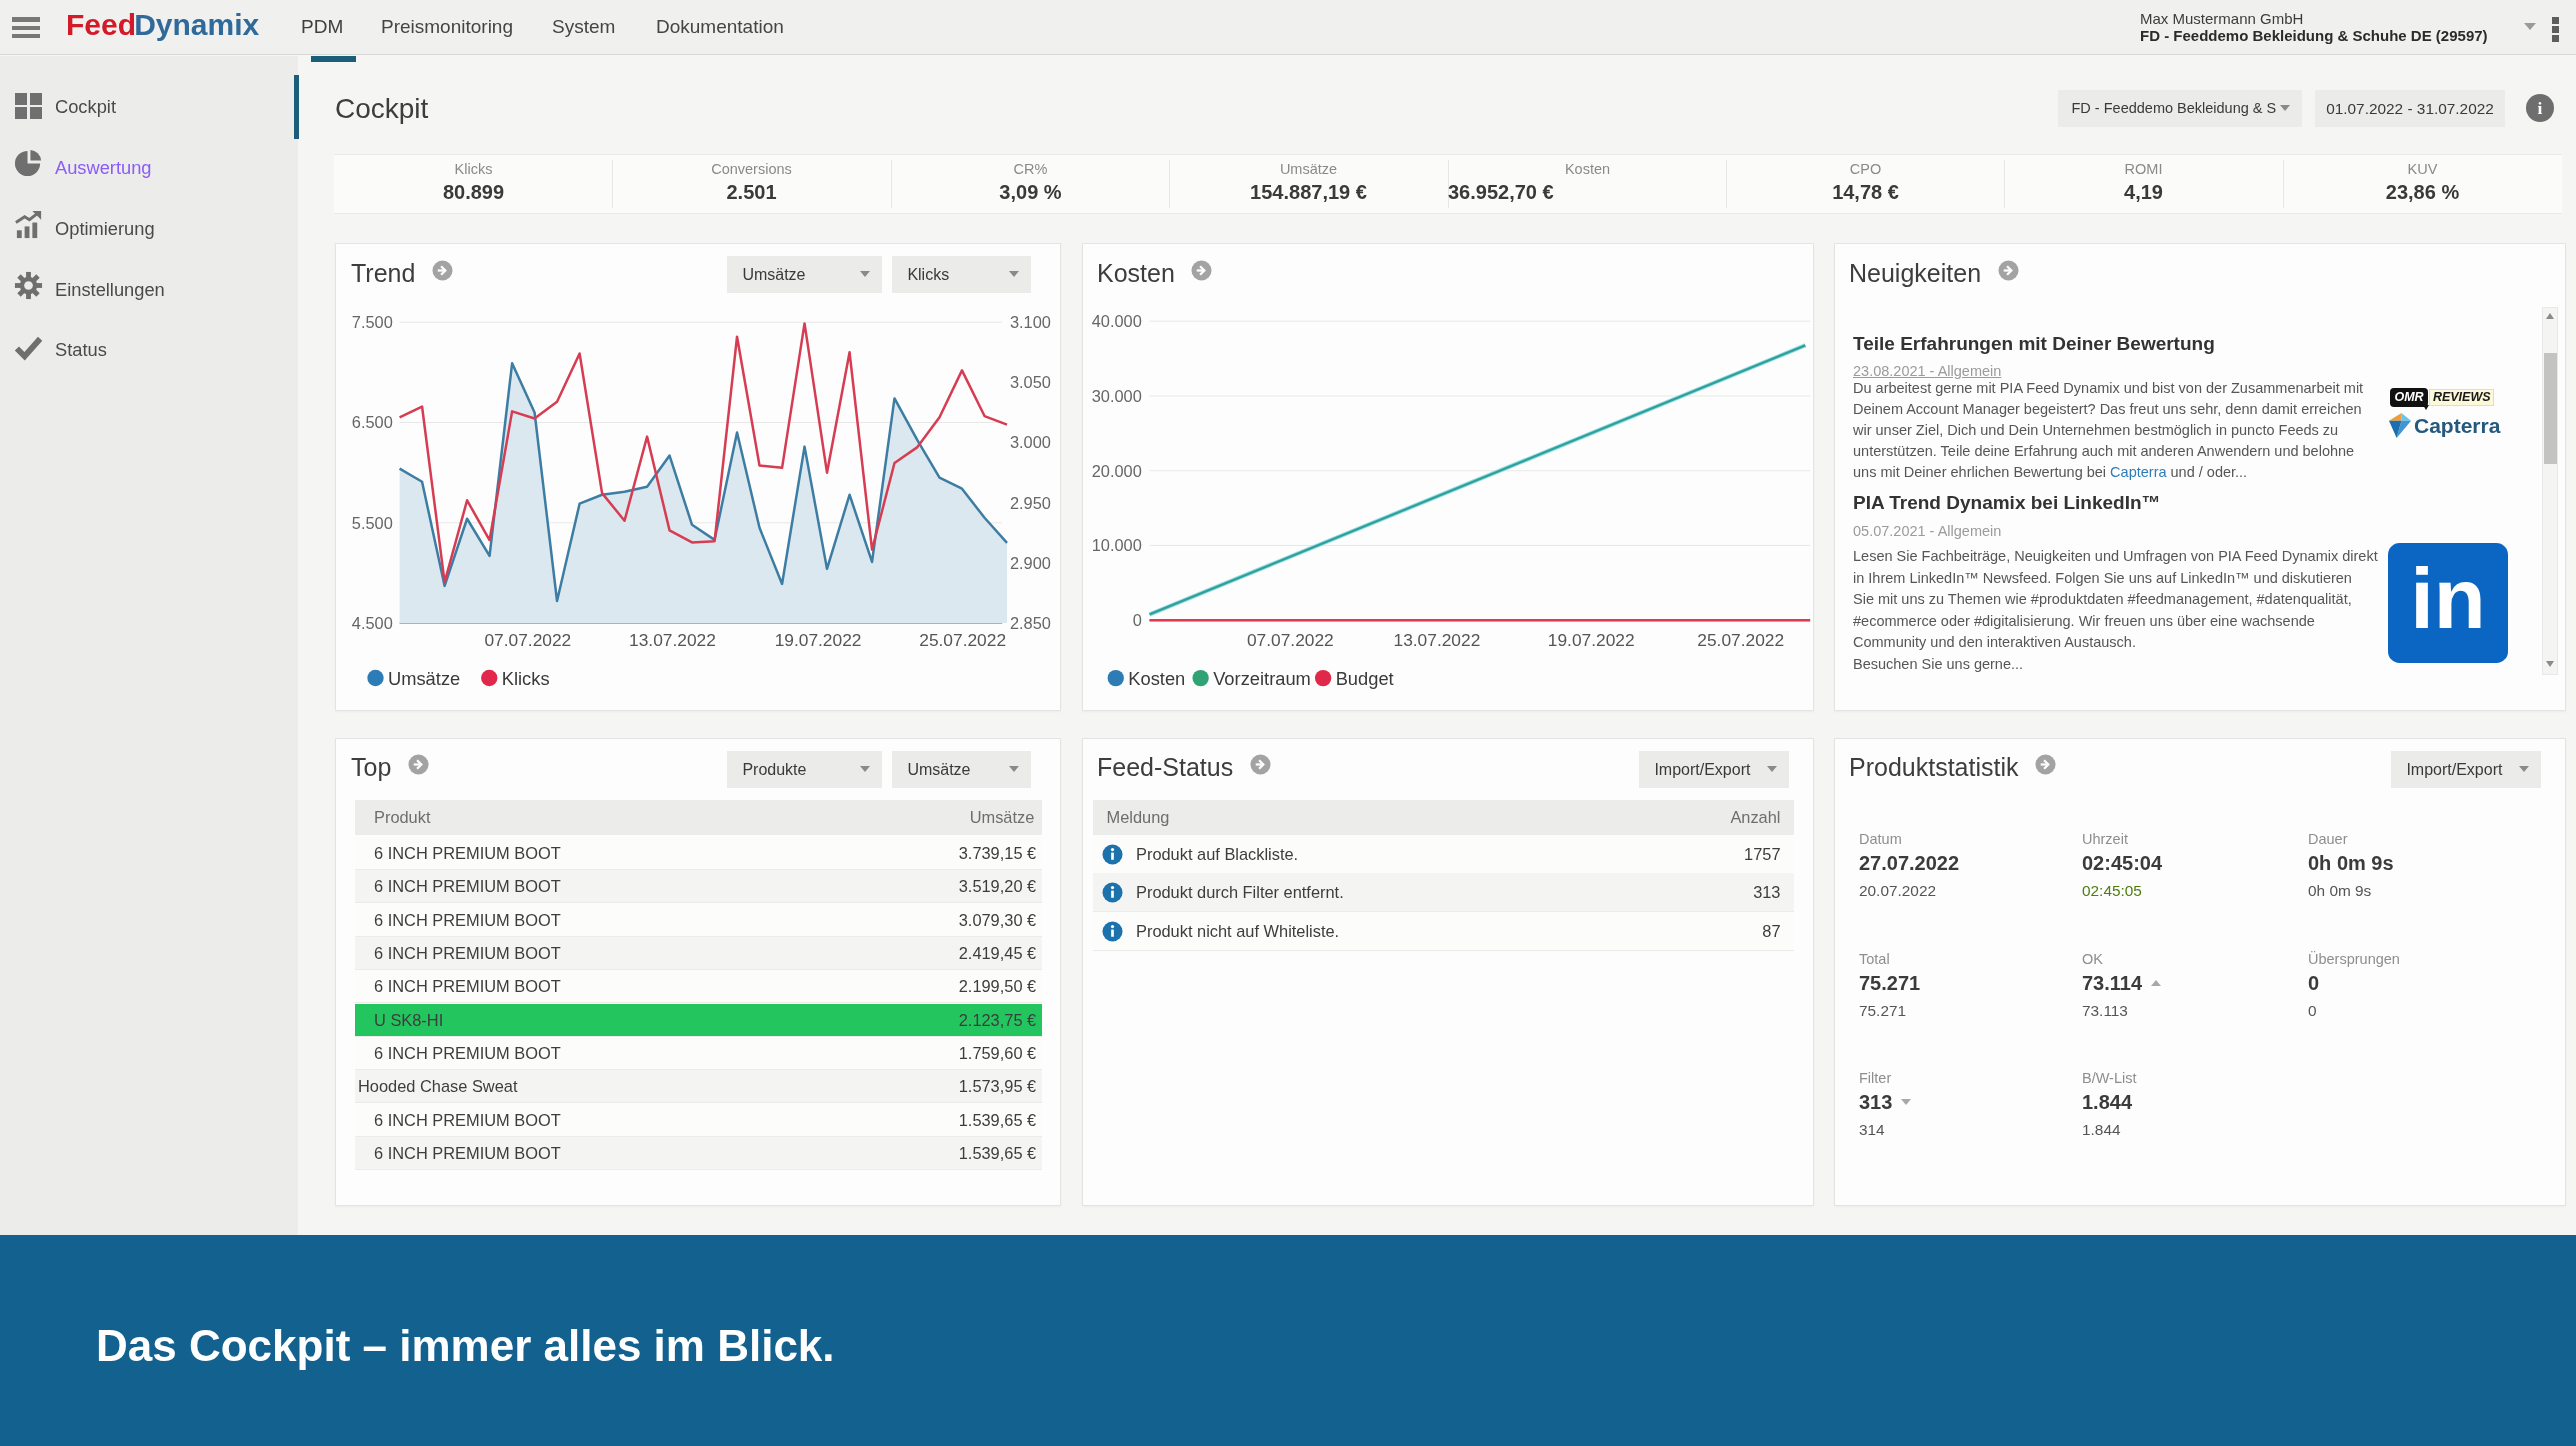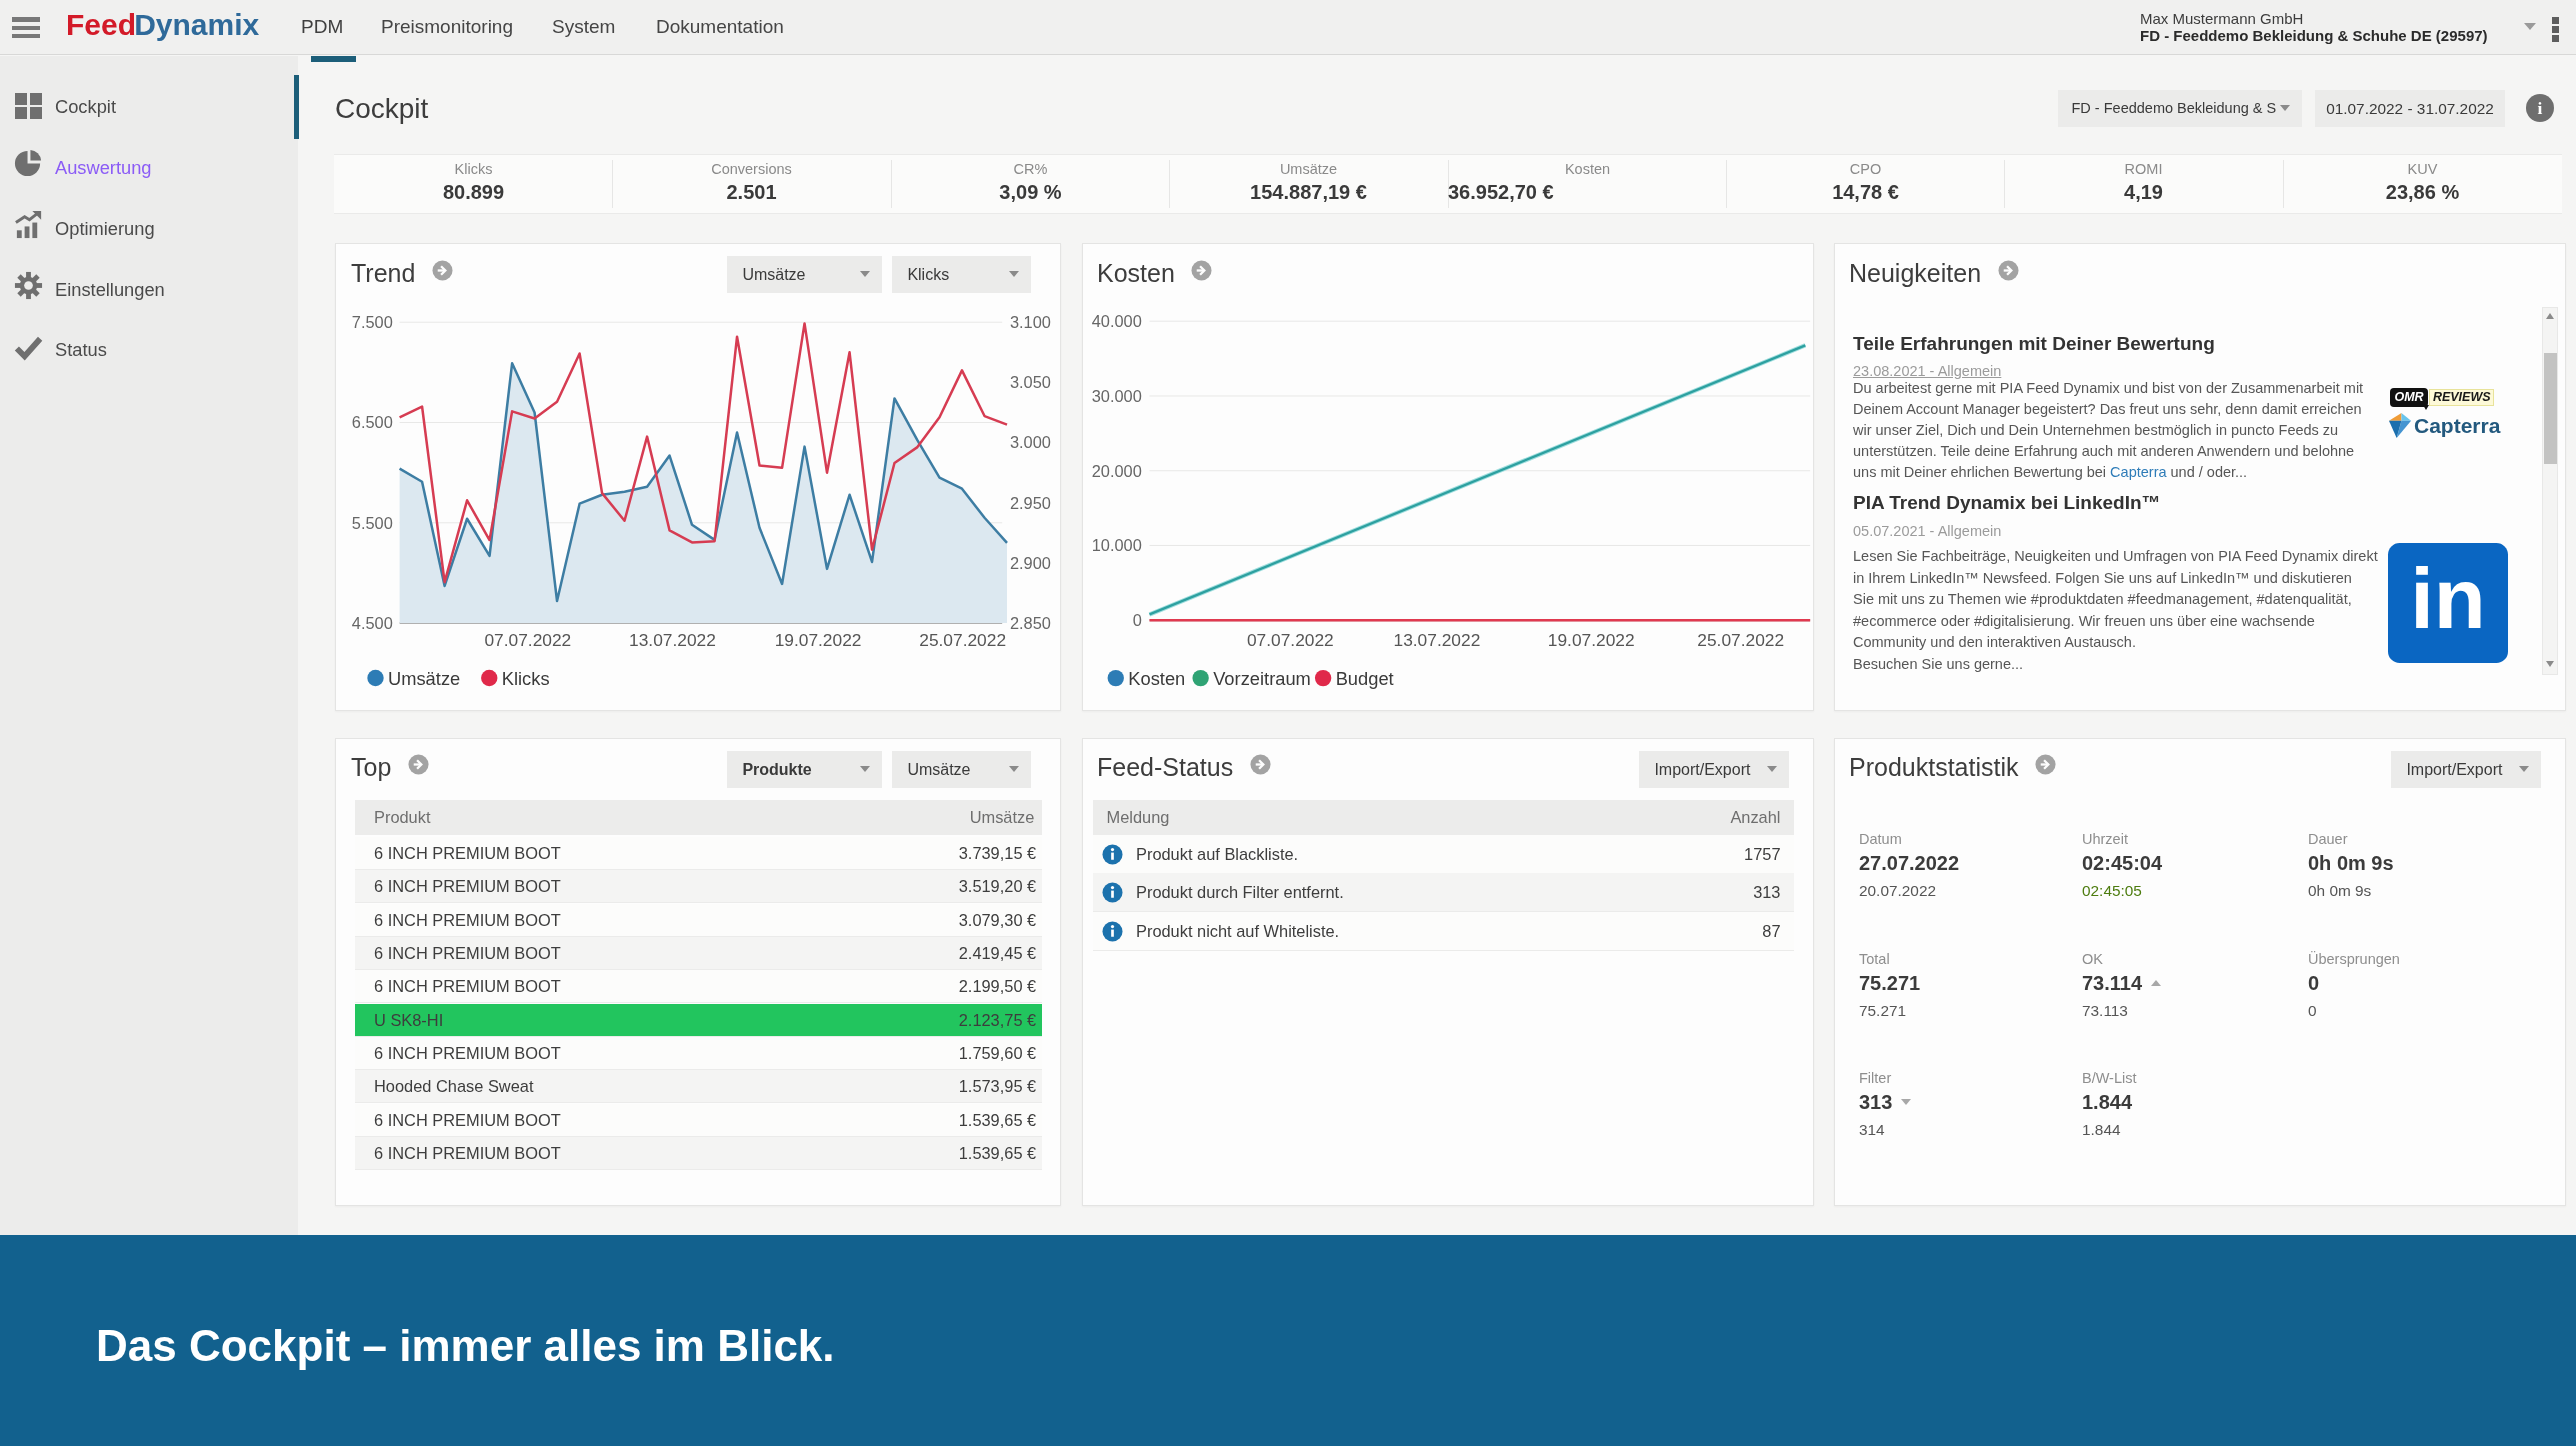--- a/index.html
+++ b/index.html
@@ -201,32 +201,32 @@
 
 <div class="panel" style="left:335px;top:738px;width:726px;height:468px;"></div>
 <div class="panel" style="left:1082px;top:738px;width:732px;height:468px;"></div>
 <div class="panel" style="left:1834px;top:738px;width:732px;height:468px;"></div>
 
 <div class="ptitle" style="left:351px;top:753px;">Top <svg class="goicon" width="21" height="21" viewBox="0 0 22 22" style="margin-left:9.6px;vertical-align:1px;">
       <circle cx="11" cy="11" r="10.5" fill="#a3a3a3"></circle>
       <path d="M9.5 6.5 L14 11 L9.5 15.5" stroke="#fdfdfd" stroke-width="2.4" fill="none"></path>
       <line x1="6" y1="11" x2="13" y2="11" stroke="#fdfdfd" stroke-width="2.4"></line>
     </svg></div>
-<div class="dd" style="left:727px;top:751px;width:155px;font-weight:bold;">Produkte<span class="car"></span></div>
+<div class="dd" style="left:727px;top:751px;width:155px;">Produkte<span class="car"></span></div>
 <div class="dd" style="left:892px;top:751px;width:139px;">Umsätze<span class="car"></span></div>
 <div class="th" style="left:355px;top:800px;width:687px;height:35px;line-height:35px;">
   <span style="margin-left:19px;">Produkt</span><span style="position:absolute;right:7.7px;">Umsätze</span></div>
 <div class="abs" style="left:355px;top:837px;width:687px;height:33px;background:#fcfcfb;border-bottom:1px solid #ebebea;font-size:16.4px;color:#3d3d3d;line-height:33px;"><span style="margin-left:19px;">6 INCH PREMIUM BOOT</span><span style="position:absolute;right:5.8px;">3.739,15 €</span></div>
 <div class="abs" style="left:355px;top:870px;width:687px;height:33px;background:#f4f4f3;border-bottom:1px solid #ebebea;font-size:16.4px;color:#3d3d3d;line-height:33px;"><span style="margin-left:19px;">6 INCH PREMIUM BOOT</span><span style="position:absolute;right:5.8px;">3.519,20 €</span></div>
 <div class="abs" style="left:355px;top:904px;width:687px;height:33px;background:#fcfcfb;border-bottom:1px solid #ebebea;font-size:16.4px;color:#3d3d3d;line-height:33px;"><span style="margin-left:19px;">6 INCH PREMIUM BOOT</span><span style="position:absolute;right:5.8px;">3.079,30 €</span></div>
 <div class="abs" style="left:355px;top:937px;width:687px;height:33px;background:#f4f4f3;border-bottom:1px solid #ebebea;font-size:16.4px;color:#3d3d3d;line-height:33px;"><span style="margin-left:19px;">6 INCH PREMIUM BOOT</span><span style="position:absolute;right:5.8px;">2.419,45 €</span></div>
 <div class="abs" style="left:355px;top:970px;width:687px;height:33px;background:#fcfcfb;border-bottom:1px solid #ebebea;font-size:16.4px;color:#3d3d3d;line-height:33px;"><span style="margin-left:19px;">6 INCH PREMIUM BOOT</span><span style="position:absolute;right:5.8px;">2.199,50 €</span></div>
 <div class="abs" style="left:355px;top:1004px;width:687px;height:33px;background:#22c55e;border-bottom:1px solid #ebebea;font-size:16.4px;color:#3d3d3d;line-height:33px;"><span style="margin-left:19px;">U SK8-HI</span><span style="position:absolute;right:5.8px;">2.123,75 €</span></div>
 <div class="abs" style="left:355px;top:1037px;width:687px;height:33px;background:#fcfcfb;border-bottom:1px solid #ebebea;font-size:16.4px;color:#3d3d3d;line-height:33px;"><span style="margin-left:19px;">6 INCH PREMIUM BOOT</span><span style="position:absolute;right:5.8px;">1.759,60 €</span></div>
-<div class="abs" style="left:355px;top:1070px;width:687px;height:33px;background:#f4f4f3;border-bottom:1px solid #ebebea;font-size:16.4px;color:#3d3d3d;line-height:33px;"><span style="margin-left:19px;">Hooded Chase Sweat</span><span style="position:absolute;right:5.8px;">1.573,95 €</span></div>
+<div class="abs" style="left:355px;top:1070px;width:687px;height:33px;background:#f4f4f3;border-bottom:1px solid #ebebea;font-size:16.4px;color:#3d3d3d;line-height:33px;"><span style="margin-left:3px;">Hooded Chase Sweat</span><span style="position:absolute;right:5.8px;">1.573,95 €</span></div>
 <div class="abs" style="left:355px;top:1104px;width:687px;height:33px;background:#fcfcfb;border-bottom:1px solid #ebebea;font-size:16.4px;color:#3d3d3d;line-height:33px;"><span style="margin-left:19px;">6 INCH PREMIUM BOOT</span><span style="position:absolute;right:5.8px;">1.539,65 €</span></div>
 <div class="abs" style="left:355px;top:1137px;width:687px;height:33px;background:#f4f4f3;border-bottom:1px solid #ebebea;font-size:16.4px;color:#3d3d3d;line-height:33px;"><span style="margin-left:19px;">6 INCH PREMIUM BOOT</span><span style="position:absolute;right:5.8px;">1.539,65 €</span></div>
 
 <div class="ptitle" style="left:1097px;top:753px;">Feed-Status <svg class="goicon" width="21" height="21" viewBox="0 0 22 22" style="margin-left:9.6px;vertical-align:1px;">
       <circle cx="11" cy="11" r="10.5" fill="#a3a3a3"></circle>
       <path d="M9.5 6.5 L14 11 L9.5 15.5" stroke="#fdfdfd" stroke-width="2.4" fill="none"></path>
       <line x1="6" y1="11" x2="13" y2="11" stroke="#fdfdfd" stroke-width="2.4"></line>
     </svg></div>
 <div class="dd" style="left:1639px;top:751px;width:150px;">Import/Export<span class="car"></span></div>
 <div class="th" style="left:1093px;top:800px;width:701px;height:35px;line-height:35px;">

